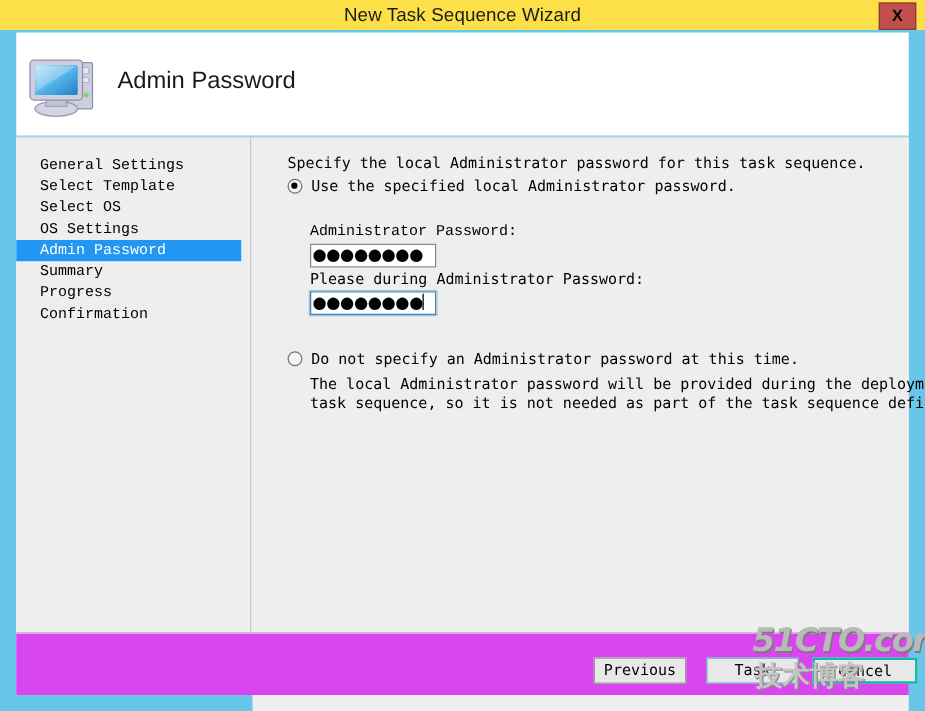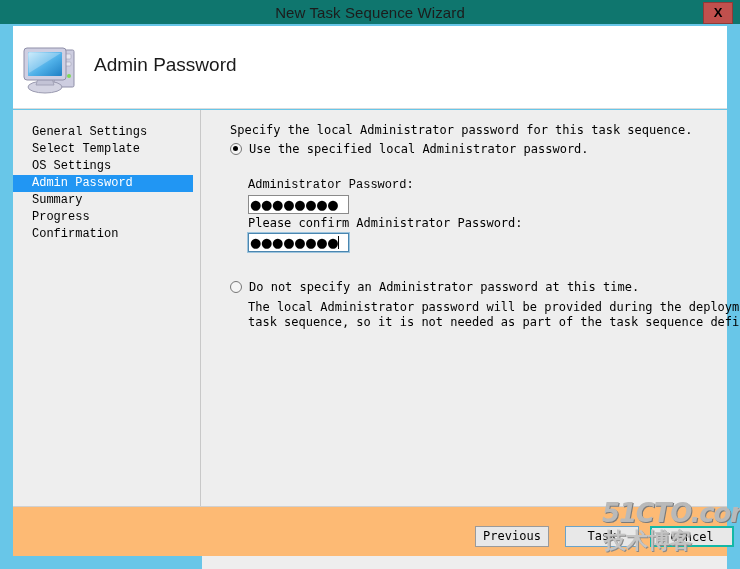--- a/index.html
+++ b/index.html
@@ -23,21 +23,21 @@
     background: #68c6e8;
     box-sizing: border-box;
   }
 
   
   .titlebar {
     position: absolute;
     left: 0; top: 0;
     width: 740px;
     height: 24px;
-    background: #0f766e;
+    background: #fde047;
   }
   .title-text {
     position: absolute;
     left: 0; top: 4px;
     width: 740px;
     text-align: center;
     font-family: "Liberation Sans", sans-serif;
     font-size: 15px;
     color: #1c1c1c;
     letter-spacing: 0.1px;
@@ -234,21 +234,21 @@
   }
   .note-text.n1 { top: 190px; }
   .note-text.n2 { top: 205px; }
 
   
   .footer {
     position: absolute;
     left: 13px; top: 506px;
     width: 714px;
     height: 50px;
-    background: #fdba74;
+    background: #d946ef;
     border-top: 1px solid #d0d0d0;
     box-sizing: border-box;
   }
   .btn {
     position: absolute;
     top: 19px;
     height: 21px;
     background: #e8e8e8;
     font-family: "DejaVu Sans Mono", monospace;
     font-size: 12px;
@@ -344,20 +344,21 @@
     </div>
     <div class="page-title">Admin Password</div>
   </div>
 
   <div class="body-area">
 
     <div class="sidebar">
       <div class="nav-list">
         <div class="nav-item">General Settings</div>
         <div class="nav-item">Select Template</div>
+        <div class="nav-item">Select OS</div>
         <div class="nav-item">OS Settings</div>
         <div class="nav-item active">Admin Password</div>
         <div class="nav-item">Summary</div>
         <div class="nav-item">Progress</div>
         <div class="nav-item">Confirmation</div>
       </div>
     </div>
 
     <div class="main">
 
@@ -365,21 +366,21 @@
 
       <div class="radio-row r1">
         <span class="radio-mark checked"></span><span>Use the specified local Administrator password.</span>
       </div>
 
       <div class="field-label l1">Administrator Password:</div>
       <div class="pwd-box b1">
         <div class="pwd-dots">●●●●●●●●</div>
       </div>
 
-      <div class="field-label l2">Please confirm Administrator Password:</div>
+      <div class="field-label l2">Please during Administrator Password:</div>
       <div class="pwd-box b2">
         <div class="pwd-dots"><span>●●●●●●●●</span><span class="caret"></span></div>
       </div>
 
       <div class="radio-row r2">
         <span class="radio-mark"></span><span>Do not specify an Administrator password at this time.</span>
       </div>
 
       <div class="note-text n1">The local Administrator password will be provided during the deployment of this</div>
       <div class="note-text n2">task sequence, so it is not needed as part of the task sequence definition.</div>

